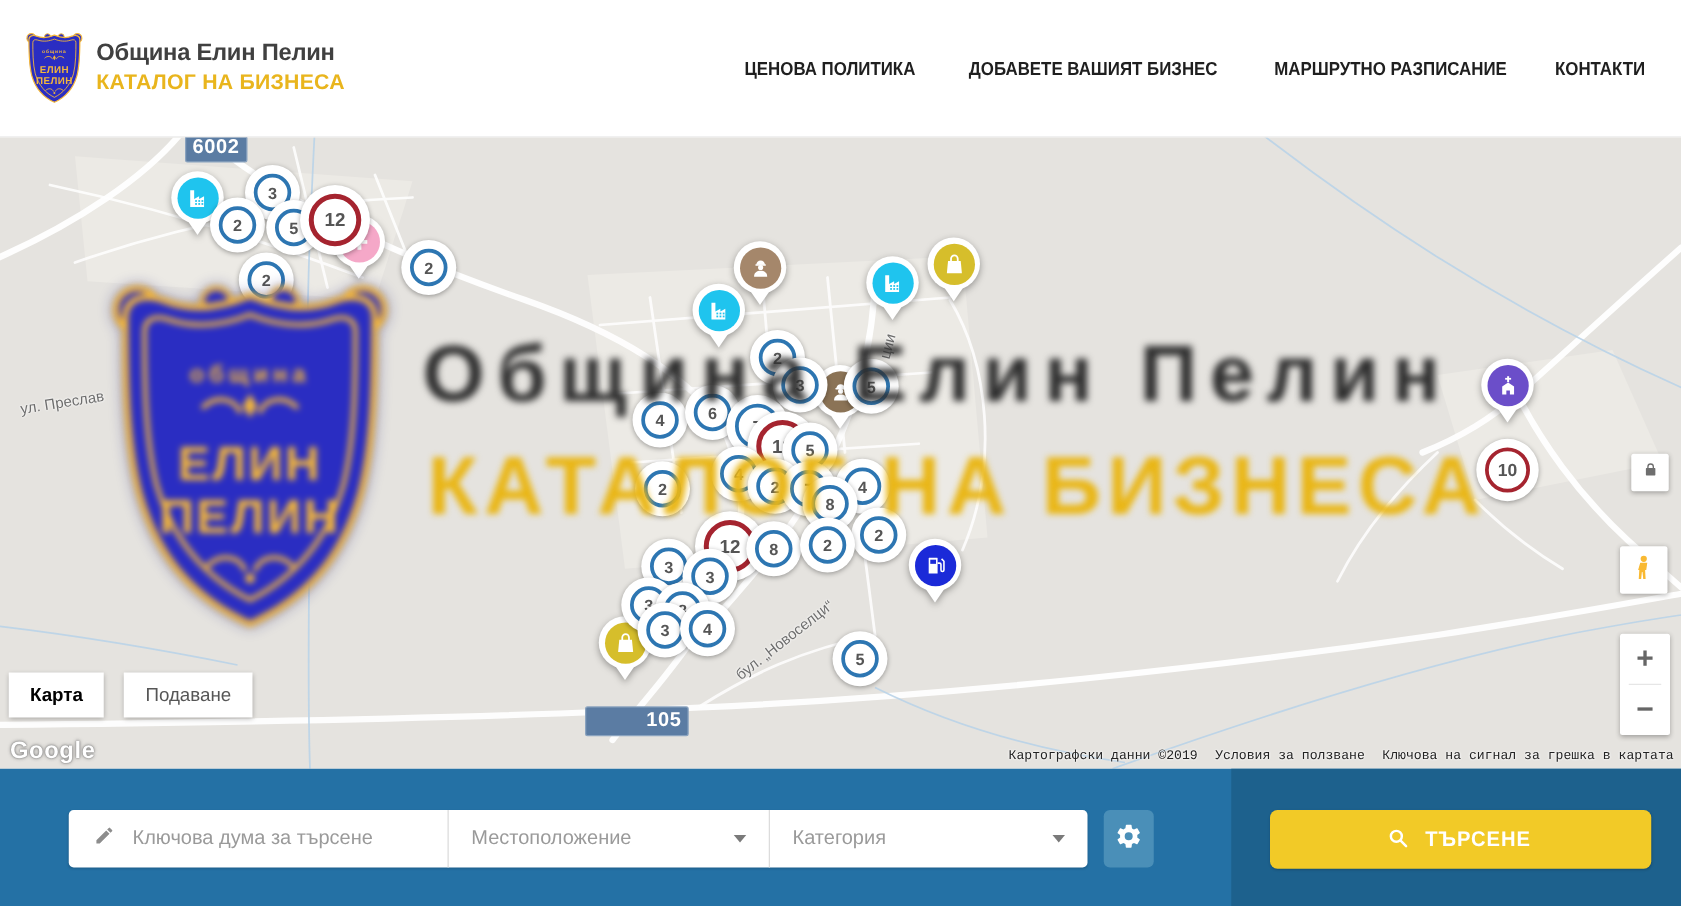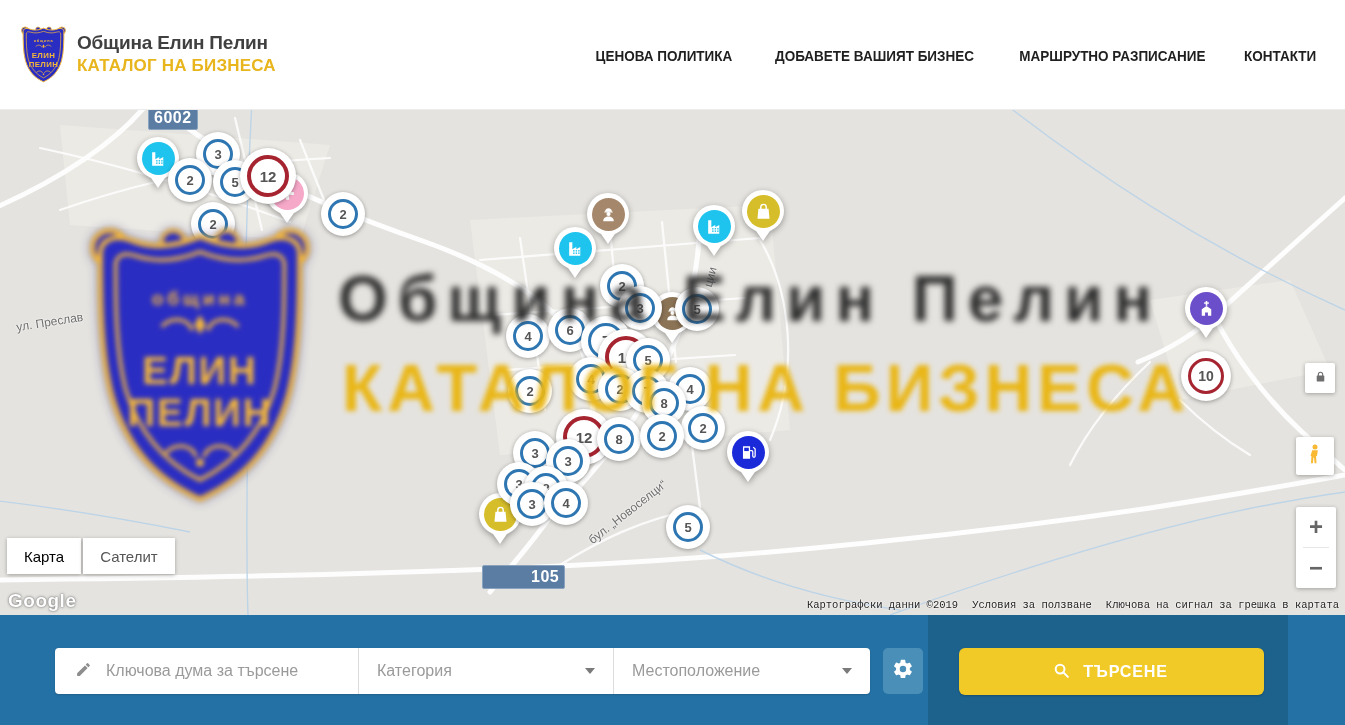--- a/index.html
+++ b/index.html
@@ -41,40 +41,40 @@
             filter:blur(2.6px) drop-shadow(0 0 5px rgba(10,10,110,.45));pointer-events:none;}
   .wm-title{position:absolute;left:338px;top:152px;z-index:3;font-size:64px;font-weight:bold;color:#2e2e2e;
             letter-spacing:10px;white-space:nowrap;filter:blur(3px);pointer-events:none;}
   .wm-subtitle{position:absolute;left:342px;top:240px;z-index:3;font-size:66px;font-weight:bold;color:#e9b616;
             letter-spacing:5px;white-space:nowrap;filter:blur(2.6px);pointer-events:none;}
 
   
   .map-type{position:absolute;left:7px;top:428px;z-index:4;display:flex;}
   .map-type .mt-btn{height:36px;background:#fff;display:flex;align-items:center;justify-content:center;
             padding:0 17px;font-size:15px;box-shadow:0 1px 4px rgba(0,0,0,.3);cursor:pointer;}
-  .mt-map{font-weight:normal;color:#000;margin-right:2px;text-align:right;}
+  .mt-map{font-weight:bold;color:#000;margin-right:16px;text-align:right;}
   .mt-sat{color:#565656;}
   .google-logo{position:absolute;left:8px;bottom:3px;z-index:4;font-size:19px;font-weight:bold;color:#fff;
             letter-spacing:.5px;text-shadow:0 0 3px rgba(110,110,110,.9),0 0 1px rgba(90,90,90,.9);}
   .attribution{position:absolute;right:6px;bottom:4px;z-index:4;font-size:10.5px;color:#222;
             text-shadow:0 0 2px #fff,0 0 2px #fff;}
   .attribution span{margin-left:14px;font-family:Liberation Mono, monospace;}
   .attribution .attr-link{cursor:pointer;margin-top:22px;}
   .ctl{position:absolute;background:#fff;border-radius:2px;box-shadow:0 1px 4px rgba(0,0,0,.3);z-index:4;
        display:flex;align-items:center;justify-content:center;cursor:pointer;}
   .ctl-lock{left:1305px;top:253px;width:30px;height:30px;}
   .ctl-peg{left:1296px;top:327px;width:38px;height:38px;}
   .ctl-zoom{left:1296px;top:397px;width:40px;height:81px;flex-direction:column;padding:0;}
   .zoom-btn{width:40px;height:40px;display:flex;align-items:center;justify-content:center;
             font-size:24px;font-weight:bold;color:#666;cursor:pointer;}
   .zoom-divider{width:26px;height:1px;background:#e6e6e6;}
 
   
   .searchbar{position:relative;width:1345px;height:110px;background:#2471a5;}
-  .searchbar-right{position:absolute;left:928px;top:0;width:360px;height:110px;background:#1d618d;}
+  .searchbar-right{position:absolute;left:985px;top:0;width:360px;height:110px;background:#1d618d;}
   .search-form{position:absolute;left:55px;top:33px;width:815px;height:46px;background:#fff;border-radius:4px;
                display:flex;box-shadow:0 1px 2px rgba(0,0,0,.15);}
   .seg{display:flex;align-items:center;height:100%;}
   .seg + .seg{border-left:1px solid #dcdcdc;}
   .seg-keyword{width:303px;padding:0 14px 0 20px;}
   .seg-keyword svg{width:17px;height:17px;flex:0 0 auto;margin-right:12px;}
   .seg-keyword input{border:none;outline:none;flex:1;font-size:16px;color:#444;background:transparent;}
   .seg-keyword input::placeholder{color:#9a9a9a;}
   .seg-select{cursor:pointer;}
   .seg-category{width:255px;padding:0 18px;}
@@ -165,21 +165,21 @@
       <g stroke="#b9d3e8" stroke-width="1.4" fill="none" opacity=".9">
         <path d="M252,-10 C248,70 244,150 247,230 C249,320 245,420 248,505"></path>
         <path d="M1000,-10 C1090,60 1200,135 1345,200"></path>
         <path d="M890,505 C1010,462 1140,420 1262,396 C1300,389 1330,384 1345,382"></path>
         <path d="M-10,390 C60,398 130,410 190,422"></path>
         <path d="M700,440 C760,470 830,490 900,500"></path>
       </g>
     </svg>
 
     <span class="road-badge" id="badge-0" style="left: 148px; top: -4px;">6002</span>
-    <span class="road-badge" id="badge-1" style="left: 482px; top: 455px; padding-left: 48px;">105</span>
+    <span class="road-badge" id="badge-1" style="left: 468px; top: 455px; padding-left: 48px;">105</span>
     <span class="street-label" id="street-0" style="left: 16px; top: 205px; transform: rotate(-9deg);">ул. Преслав</span>
     <span class="street-label" id="street-1" style="left: 580px; top: 395px; transform: rotate(-38deg);">бул. „Новоселци“</span>
     <span class="street-label" id="street-2" style="left: 700px; top: 160px; transform: rotate(-75deg);">ции</span>
 
     <div id="markers">
         <div class="pin" style="left: 266px; top: 62px;">
           <div class="pin-circle">
             <div class="pin-inner" style="background:#f5a8c8">
               <svg viewBox="0 0 24 24" fill="#fff">
                 <path d="M10 4h4v6h6v4h-6v6h-4v-6H4v-4h6z"></path>
@@ -427,21 +427,21 @@
   <text x="60" y="86" text-anchor="middle" fill="#f4b73a" font-size="20" font-weight="bold" letter-spacing="1" font-family="Liberation Sans, sans-serif">ЕЛИН</text>
   <text x="60" y="108" text-anchor="middle" fill="#f4b73a" font-size="20" font-weight="bold" letter-spacing="1" font-family="Liberation Sans, sans-serif">ПЕЛИН</text>
   <path d="M42,122 C48,116 56,118 58,124 M78,122 C72,116 64,118 62,124" stroke="#f4b73a" stroke-width="1.8" fill="none"></path>
   <circle cx="60" cy="127" r="2" fill="#f4b73a"></circle>
 </svg></span>
     <div class="wm-title">Община Елин Пелин</div>
     <div class="wm-subtitle">КАТАЛОГ НА БИЗНЕСА</div>
 
     <div class="map-type">
       <div class="mt-btn mt-map">Карта</div>
-      <div class="mt-btn mt-sat">Сателит</div>
+      <div class="mt-btn mt-sat">Подаване</div>
     </div>
     <div class="google-logo">Google</div>
     <div class="attribution"><span>Картографски данни ©2019</span><span class="attr-link">Условия за ползване</span><span class="attr-link">Ключова на сигнал за грешка в картата</span></div>
 
     <div class="ctl ctl-lock">
       <span>
         <svg width="13" height="13" viewBox="0 0 24 24" fill="#6e6e6e" fill-rule="evenodd">
           <path d="M7 10V8a5 5 0 0 1 10 0v2h1a1 1 0 0 1 1 1v9a1 1 0 0 1-1 1H6a1 1 0 0 1-1-1v-9a1 1 0 0 1 1-1zM9 10h6V8a3 3 0 0 0-6 0z"></path>
         </svg>
       </span>
@@ -466,26 +466,26 @@
 
     <div class="search-form">
       <div class="seg seg-keyword">
         <span>
           <svg viewBox="0 0 24 24" fill="#8d8d8d" width="17" height="17">
             <path d="M3 17.25V21h3.75L17.81 9.94l-3.75-3.75L3 17.25zM20.71 7.04c.39-.39.39-1.02 0-1.41l-2.34-2.34a.9959.9959 0 0 0-1.41 0l-1.83 1.83 3.75 3.75 1.83-1.83z"></path>
           </svg>
         </span>
         <input type="text" placeholder="Ключова дума за търсене" style="">
       </div>
+      <div class="seg seg-select seg-location">
+        <span class="sel-label">Местоположение</span>
+        <span class="caret"></span>
+      </div>
       <div class="seg seg-select seg-category">
         <span class="sel-label">Категория</span>
-        <span class="caret"></span>
-      </div>
-      <div class="seg seg-select seg-location">
-        <span class="sel-label">Местоположение</span>
         <span class="caret"></span>
       </div>
     </div>
 
     <div class="gear-btn">
       <span>
         <svg viewBox="0 0 24 24" fill="#ffffff" fill-rule="evenodd" width="22" height="22">
           <path d="M19.4 13c.06-.32.1-.65.1-1s-.04-.68-.1-1l2.1-1.6c.19-.14.24-.41.12-.62l-2-3.46a.5.5 0 0 0-.61-.22l-2.49 1c-.52-.4-1.08-.72-1.7-.97l-.38-2.65A.49.49 0 0 0 13.95 2h-4a.49.49 0 0 0-.49.42l-.38 2.65c-.62.25-1.18.58-1.7.97l-2.49-1a.5.5 0 0 0-.61.22l-2 3.46c-.12.21-.07.48.12.62L4.5 11c-.06.32-.1.65-.1 1s.04.68.1 1l-2.1 1.6a.49.49 0 0 0-.12.62l2 3.46c.12.21.38.3.61.22l2.49-1c.52.4 1.08.72 1.7.97l.38 2.65c.04.24.24.42.49.42h4c.25 0 .45-.18.49-.42l.38-2.65c.62-.25 1.18-.58 1.7-.97l2.49 1c.23.08.49-.01.61-.22l2-3.46a.49.49 0 0 0-.12-.62L19.4 13zm-7.45 2.5a3.5 3.5 0 1 1 0-7 3.5 3.5 0 0 1 0 7z"></path>
         </svg>
       </span>

